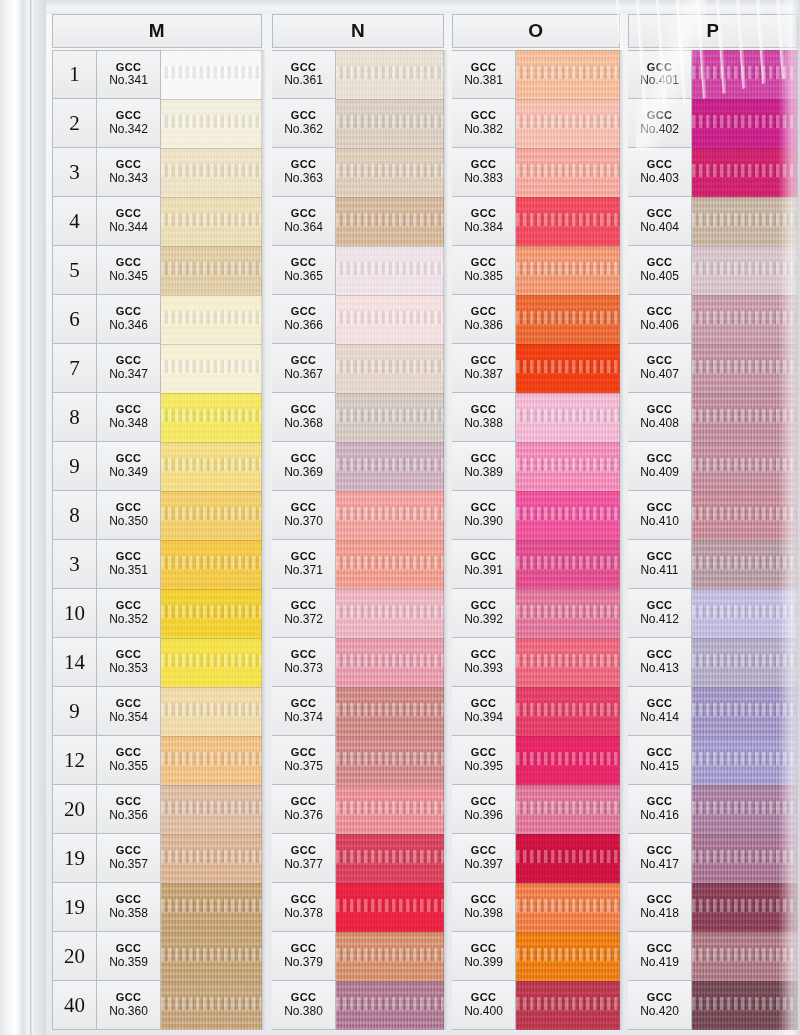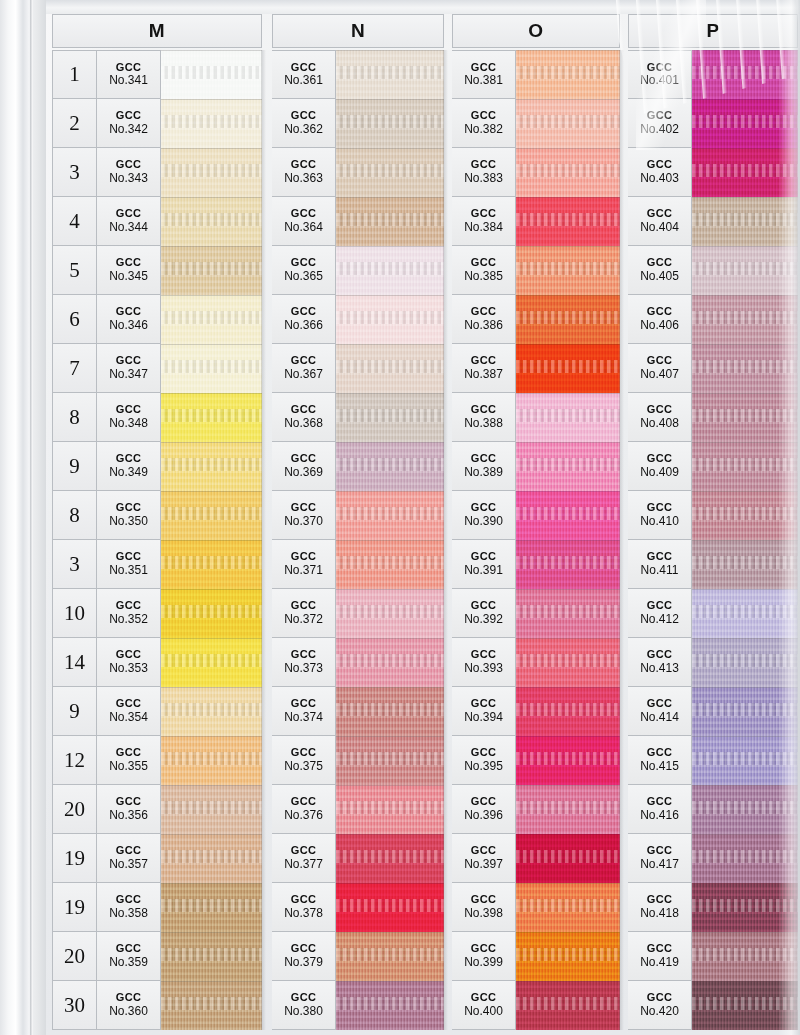--- a/index.html
+++ b/index.html
@@ -413,21 +413,21 @@
             <div class="cell-num">20</div>
             <div class="cell-code">
               <div class="code-gcc">GCC</div>
               <div class="code-no">No.359</div>
             </div>
             <div class="cell-swatch" style="background: rgb(191, 155, 111);">
               <div class="swatch-top-line"></div>
             </div>
           </div>
           <div class="row">
-            <div class="cell-num">30</div>
+            <div class="cell-num">40</div>
             <div class="cell-code">
               <div class="code-gcc">GCC</div>
               <div class="code-no">No.360</div>
             </div>
             <div class="cell-swatch" style="background: rgb(192, 156, 116);">
               <div class="swatch-top-line"></div>
             </div>
           </div>
           <div class="col-strip-shadow"></div>
         </div>

